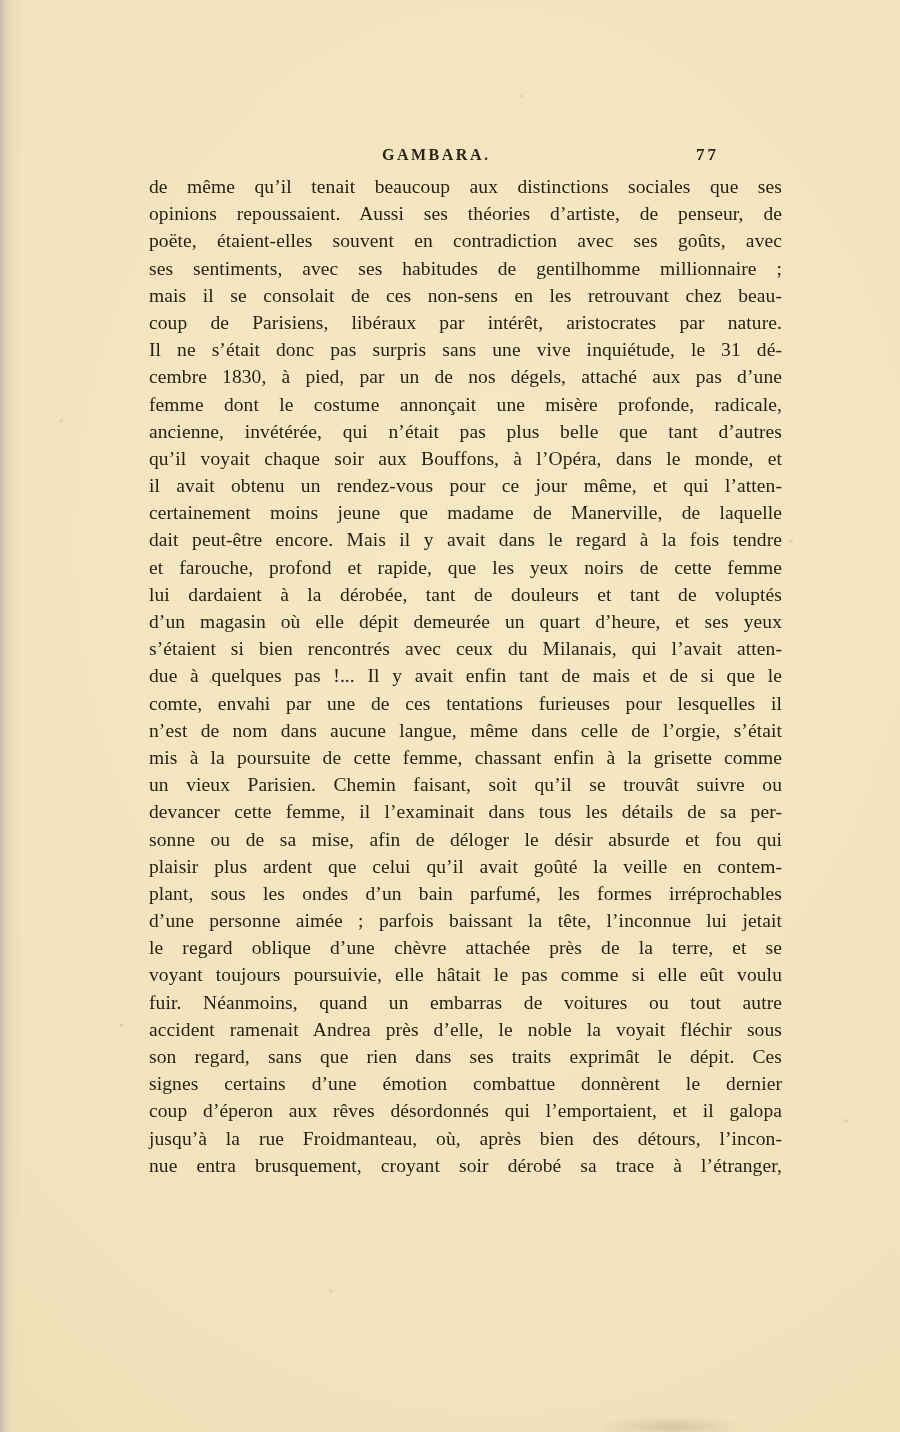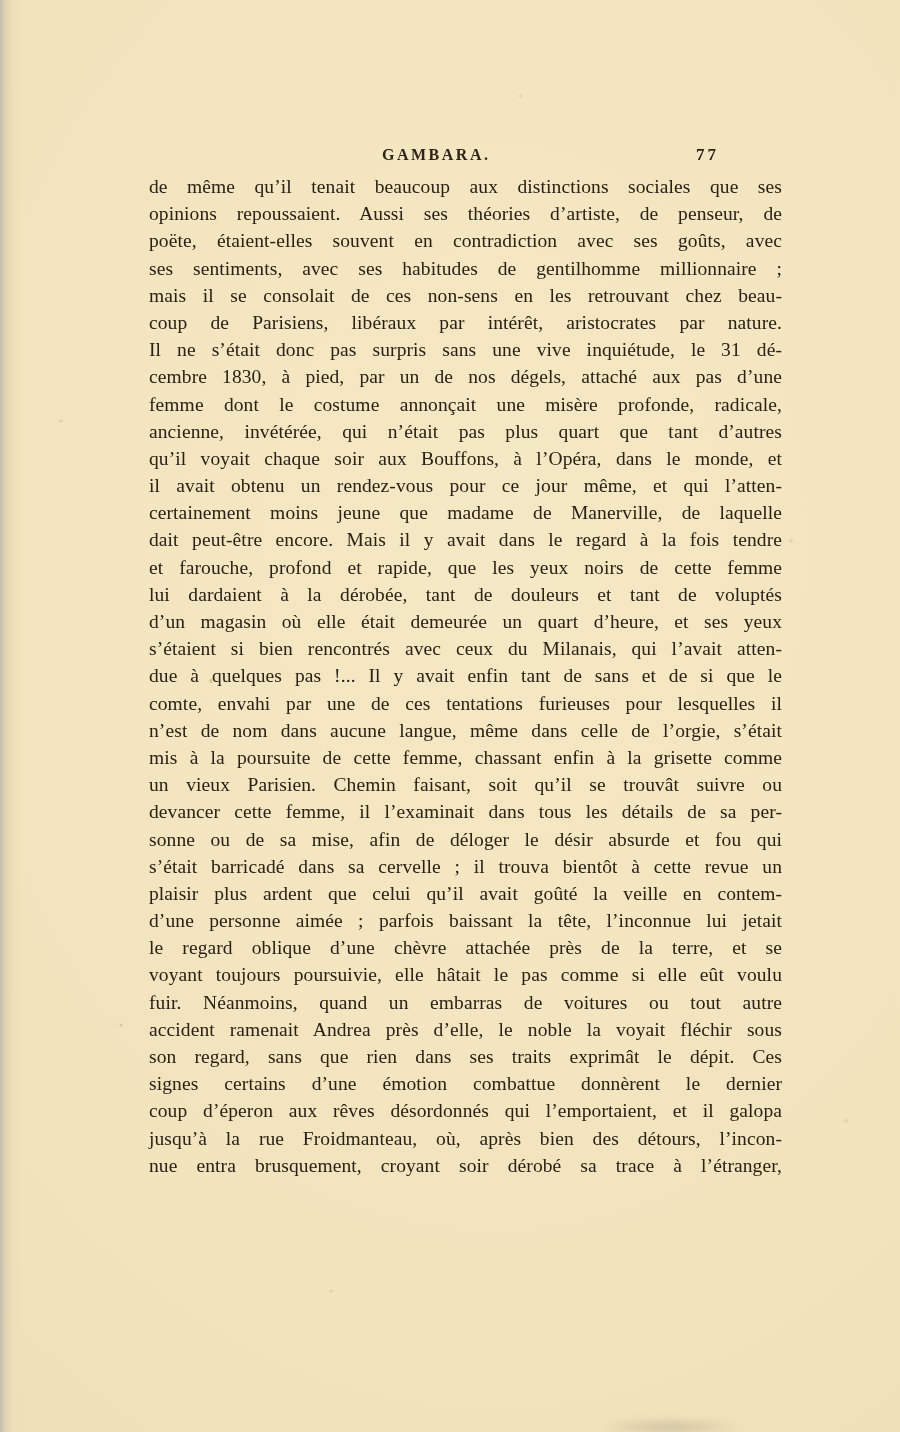--- a/index.html
+++ b/index.html
@@ -83,38 +83,38 @@
   <div class="body-text">
       <div class="text-line">de même qu’il tenait beaucoup aux distinctions sociales que ses</div>
       <div class="text-line">opinions repoussaient. Aussi ses théories d’artiste, de penseur, de</div>
       <div class="text-line">poëte, étaient-elles souvent en contradiction avec ses goûts, avec</div>
       <div class="text-line">ses sentiments, avec ses habitudes de gentilhomme millionnaire ;</div>
       <div class="text-line">mais il se consolait de ces non-sens en les retrouvant chez beau-</div>
       <div class="text-line">coup de Parisiens, libéraux par intérêt, aristocrates par nature.</div>
       <div class="text-line">Il ne s’était donc pas surpris sans une vive inquiétude, le 31 dé-</div>
       <div class="text-line">cembre 1830, à pied, par un de nos dégels, attaché aux pas d’une</div>
       <div class="text-line">femme dont le costume annonçait une misère profonde, radicale,</div>
-      <div class="text-line">ancienne, invétérée, qui n’était pas plus quart que tant d’autres</div>
+      <div class="text-line">ancienne, invétérée, qui n’était pas plus belle que tant d’autres</div>
       <div class="text-line">qu’il voyait chaque soir aux Bouffons, à l’Opéra, dans le monde, et</div>
       <div class="text-line">il avait obtenu un rendez-vous pour ce jour même, et qui l’atten-</div>
       <div class="text-line">certainement moins jeune que madame de Manerville, de laquelle</div>
       <div class="text-line">dait peut-être encore. Mais il y avait dans le regard à la fois tendre</div>
       <div class="text-line">et farouche, profond et rapide, que les yeux noirs de cette femme</div>
       <div class="text-line">lui dardaient à la dérobée, tant de douleurs et tant de voluptés</div>
-      <div class="text-line">d’un magasin où elle était demeurée un quart d’heure, et ses yeux</div>
+      <div class="text-line">d’un magasin où elle dépit demeurée un quart d’heure, et ses yeux</div>
       <div class="text-line">s’étaient si bien rencontrés avec ceux du Milanais, qui l’avait atten-</div>
-      <div class="text-line">due à quelques pas !... Il y avait enfin tant de sans et de si que le</div>
+      <div class="text-line">due à quelques pas !... Il y avait enfin tant de mais et de si que le</div>
       <div class="text-line">comte, envahi par une de ces tentations furieuses pour lesquelles il</div>
       <div class="text-line">n’est de nom dans aucune langue, même dans celle de l’orgie, s’était</div>
       <div class="text-line">mis à la poursuite de cette femme, chassant enfin à la grisette comme</div>
       <div class="text-line">un vieux Parisien. Chemin faisant, soit qu’il se trouvât suivre ou</div>
       <div class="text-line">devancer cette femme, il l’examinait dans tous les détails de sa per-</div>
       <div class="text-line">sonne ou de sa mise, afin de déloger le désir absurde et fou qui</div>
-      <div class="text-line">s’était barricadé dans sa cervelle ; il trouva bientôt à cette revue un</div>
       <div class="text-line">plaisir plus ardent que celui qu’il avait goûté la veille en contem-</div>
+      <div class="text-line">plant, sous les ondes d’un bain parfumé, les formes irréprochables</div>
       <div class="text-line">d’une personne aimée ; parfois baissant la tête, l’inconnue lui jetait</div>
       <div class="text-line">le regard oblique d’une chèvre attachée près de la terre, et se</div>
       <div class="text-line">voyant toujours poursuivie, elle hâtait le pas comme si elle eût voulu</div>
       <div class="text-line">fuir. Néanmoins, quand un embarras de voitures ou tout autre</div>
       <div class="text-line">accident ramenait Andrea près d’elle, le noble la voyait fléchir sous</div>
       <div class="text-line">son regard, sans que rien dans ses traits exprimât le dépit. Ces</div>
       <div class="text-line">signes certains d’une émotion combattue donnèrent le dernier</div>
       <div class="text-line">coup d’éperon aux rêves désordonnés qui l’emportaient, et il galopa</div>
       <div class="text-line">jusqu’à la rue Froidmanteau, où, après bien des détours, l’incon-</div>
       <div class="text-line">nue entra brusquement, croyant soir dérobé sa trace à l’étranger,</div>

